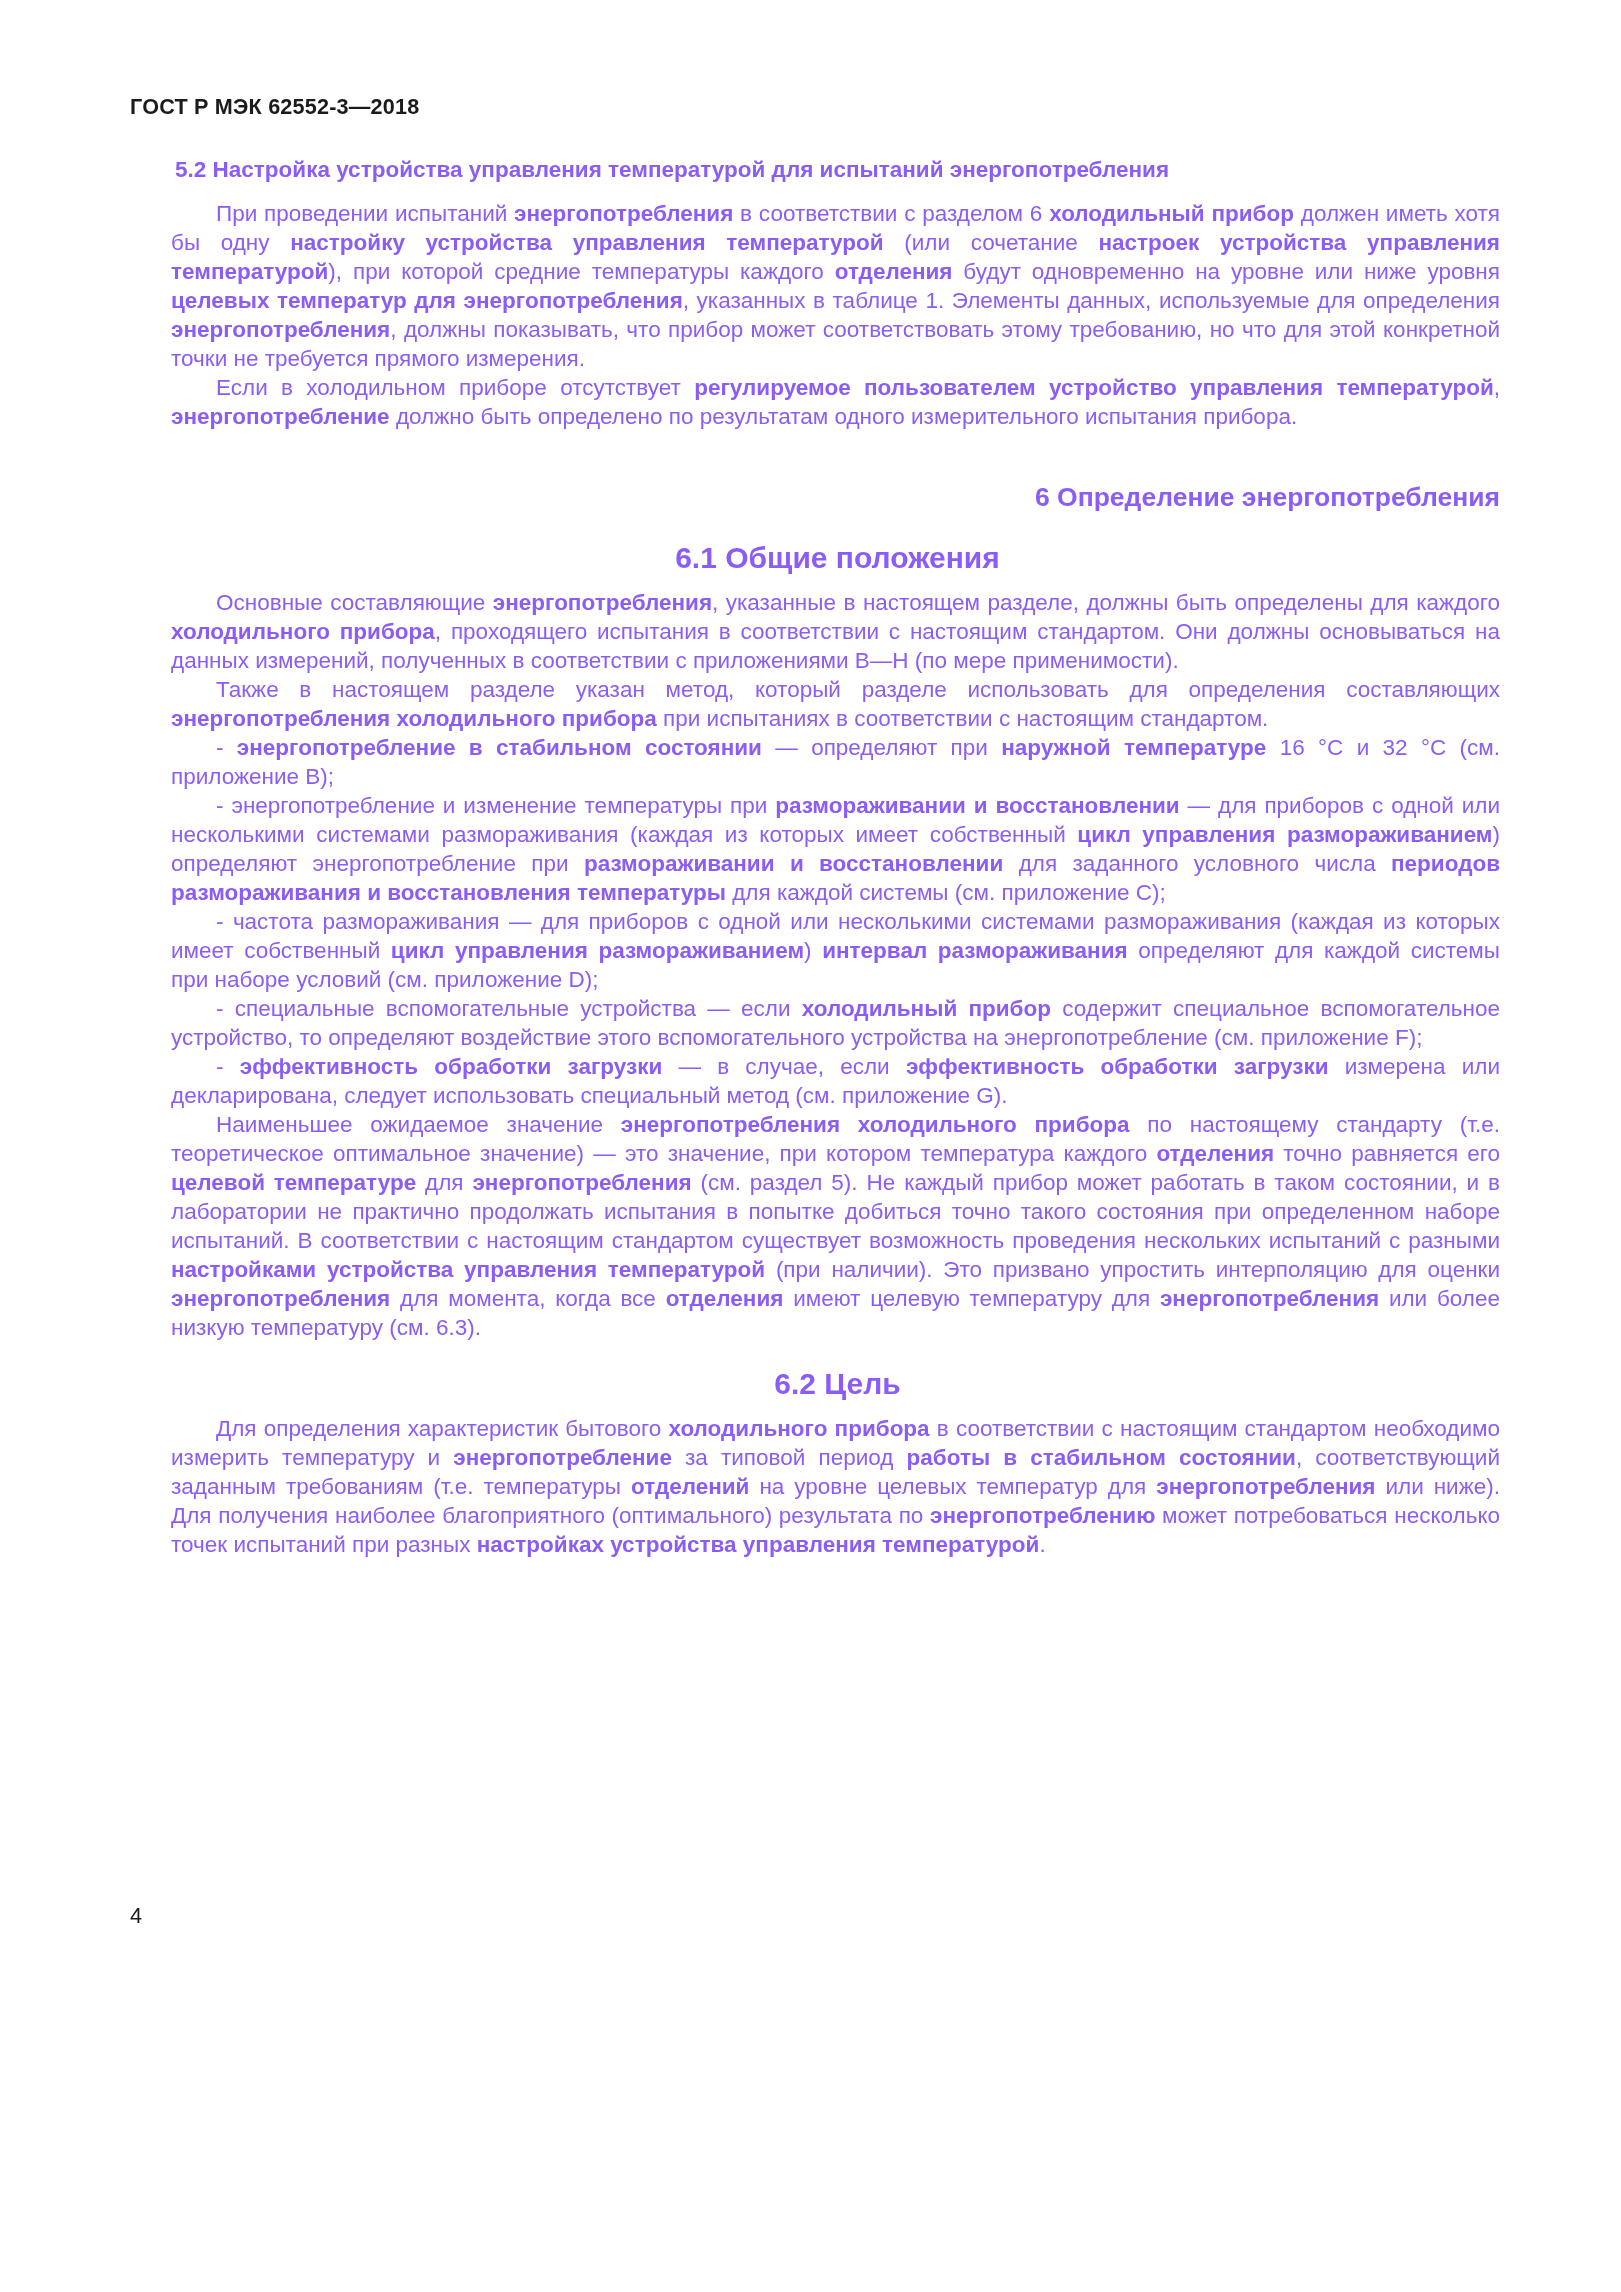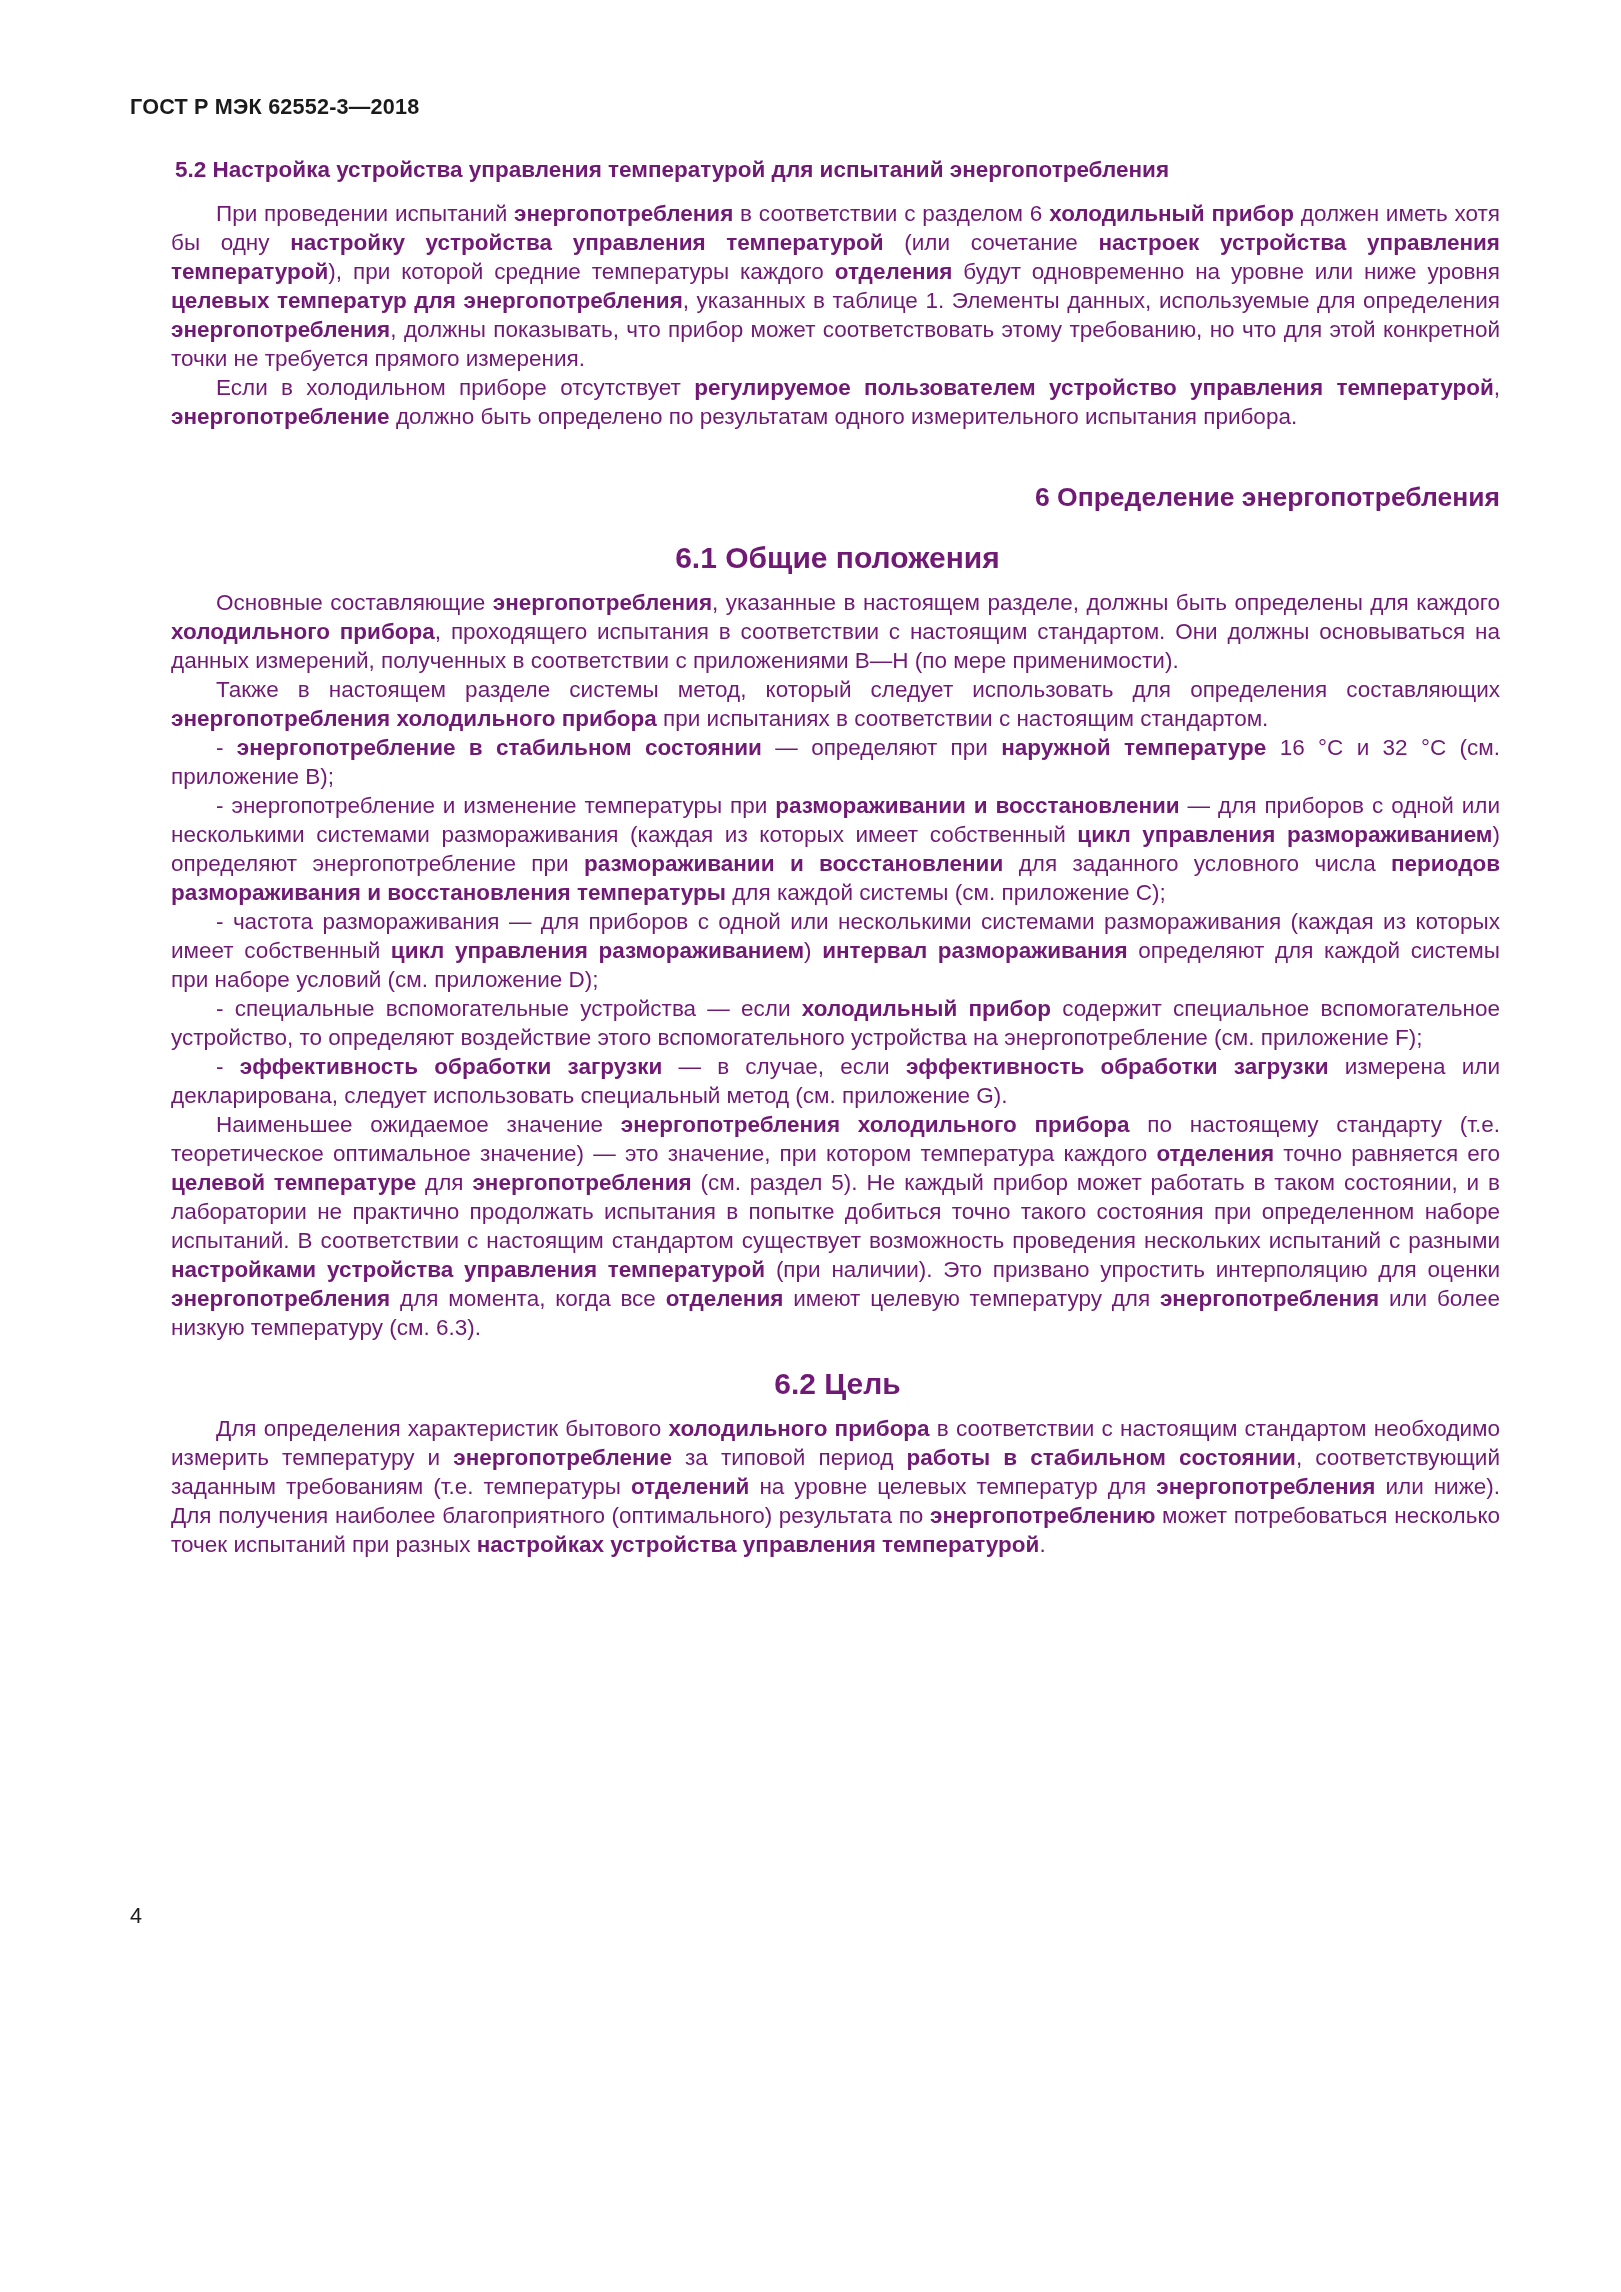--- a/index.html
+++ b/index.html
@@ -27,21 +27,21 @@
   }
   .doc-body {
     position: absolute;
     top: 147px;
     left: 130px;
     width: 1370px;
     font-size: 22.5px;
     line-height: 29px;
     text-align: justify;
   }
-  .block { color: #701a75; }
+  .block { color: #8b5cf6; }
   .block.para {
     text-indent: 45px;
     margin-left: 41px;
   }
   .block.h2 {
     font-weight: bold;
     font-size: 22.5px;
     line-height: 29px;
     text-align: left;
     text-indent: 45px;
@@ -77,21 +77,21 @@
 <div class="page">
   <div class="running-header">ГОСТ Р МЭК 62552-3—2018</div>
 
   <div class="doc-body">
       <h3 class="block h2"><b>5.2 Настройка устройства управления температурой для испытаний энергопотребления</b></h3>
       <p class="block para"><span>При проведении испытаний </span><b>энергопотребления</b><span> в соответствии с разделом 6 </span><b>холодильный прибор</b><span> должен иметь хотя бы одну </span><b>настройку устройства управления температурой</b><span> (или сочетание </span><b>настроек устройства управления температурой</b><span>), при которой средние температуры каждого </span><b>отделения</b><span> будут одновременно на уровне или ниже уровня </span><b>целевых температур для энергопотребления</b><span>, указанных в таблице 1. Элементы данных, используемые для определения </span><b>энергопотребления</b><span>, должны показывать, что прибор может соответствовать этому требованию, но что для этой конкретной точки не требуется прямого измерения.</span></p>
       <p class="block para"><span>Если в холодильном приборе отсутствует </span><b>регулируемое пользователем устройство управления температурой</b><span>, </span><b>энергопотребление</b><span> должно быть определено по результатам одного измерительного испытания прибора.</span></p>
       <h2 class="block h1"><b>6 Определение энергопотребления</b></h2>
       <h3 class="block h3"><b>6.1 Общие положения</b></h3>
       <p class="block para"><span>Основные составляющие </span><b>энергопотребления</b><span>, указанные в настоящем разделе, должны быть определены для каждого </span><b>холодильного прибора</b><span>, проходящего испытания в соответствии с настоящим стандартом. Они должны основываться на данных измерений, полученных в соответствии с приложениями B—H (по мере применимости).</span></p>
-      <p class="block para"><span>Также в настоящем разделе системы метод, который следует использовать для определения составляющих </span><b>энергопотребления холодильного прибора</b><span> при испытаниях в соответствии с настоящим стандартом.</span></p>
+      <p class="block para"><span>Также в настоящем разделе указан метод, который разделе использовать для определения составляющих </span><b>энергопотребления холодильного прибора</b><span> при испытаниях в соответствии с настоящим стандартом.</span></p>
       <p class="block para"><span>- </span><b>энергопотребление в стабильном состоянии</b><span> — определяют при </span><b>наружной температуре</b><span> 16 °C и 32 °C (см. приложение B);</span></p>
       <p class="block para"><span>- энергопотребление и изменение температуры при </span><b>размораживании и восстановлении</b><span> — для приборов с одной или несколькими системами размораживания (каждая из которых имеет собственный </span><b>цикл управления размораживанием</b><span>) определяют энергопотребление при </span><b>размораживании и восстановлении</b><span> для заданного условного числа </span><b>периодов размораживания и восстановления температуры</b><span> для каждой системы (см. приложение C);</span></p>
       <p class="block para"><span>- частота размораживания — для приборов с одной или несколькими системами размораживания (каждая из которых имеет собственный </span><b>цикл управления размораживанием</b><span>) </span><b>интервал размораживания</b><span> определяют для каждой системы при наборе условий (см. приложение D);</span></p>
       <p class="block para"><span>- специальные вспомогательные устройства — если </span><b>холодильный прибор</b><span> содержит специальное вспомогательное устройство, то определяют воздействие этого вспомогательного устройства на энергопотребление (см. приложение F);</span></p>
       <p class="block para"><span>- </span><b>эффективность обработки загрузки</b><span> — в случае, если </span><b>эффективность обработки загрузки</b><span> измерена или декларирована, следует использовать специальный метод (см. приложение G).</span></p>
       <p class="block para"><span>Наименьшее ожидаемое значение </span><b>энергопотребления холодильного прибора</b><span> по настоящему стандарту (т.е. теоретическое оптимальное значение) — это значение, при котором температура каждого </span><b>отделения</b><span> точно равняется его </span><b>целевой температуре</b><span> для </span><b>энергопотребления</b><span> (см. раздел 5). Не каждый прибор может работать в таком состоянии, и в лаборатории не практично продолжать испытания в попытке добиться точно такого состояния при определенном наборе испытаний. В соответствии с настоящим стандартом существует возможность проведения нескольких испытаний с разными </span><b>настройками устройства управления температурой</b><span> (при наличии). Это призвано упростить интерполяцию для оценки </span><b>энергопотребления</b><span> для момента, когда все </span><b>отделения</b><span> имеют целевую температуру для </span><b>энергопотребления</b><span> или более низкую температуру (см. 6.3).</span></p>
       <h3 class="block h3"><b>6.2 Цель</b></h3>
       <p class="block para"><span>Для определения характеристик бытового </span><b>холодильного прибора</b><span> в соответствии с настоящим стандартом необходимо измерить температуру и </span><b>энергопотребление</b><span> за типовой период </span><b>работы в стабильном состоянии</b><span>, соответствующий заданным требованиям (т.е. температуры </span><b>отделений</b><span> на уровне целевых температур для </span><b>энергопотребления</b><span> или ниже). Для получения наиболее благоприятного (оптимального) результата по </span><b>энергопотреблению</b><span> может потребоваться несколько точек испытаний при разных </span><b>настройках устройства управления температурой</b><span>.</span></p>
     </div>
 

